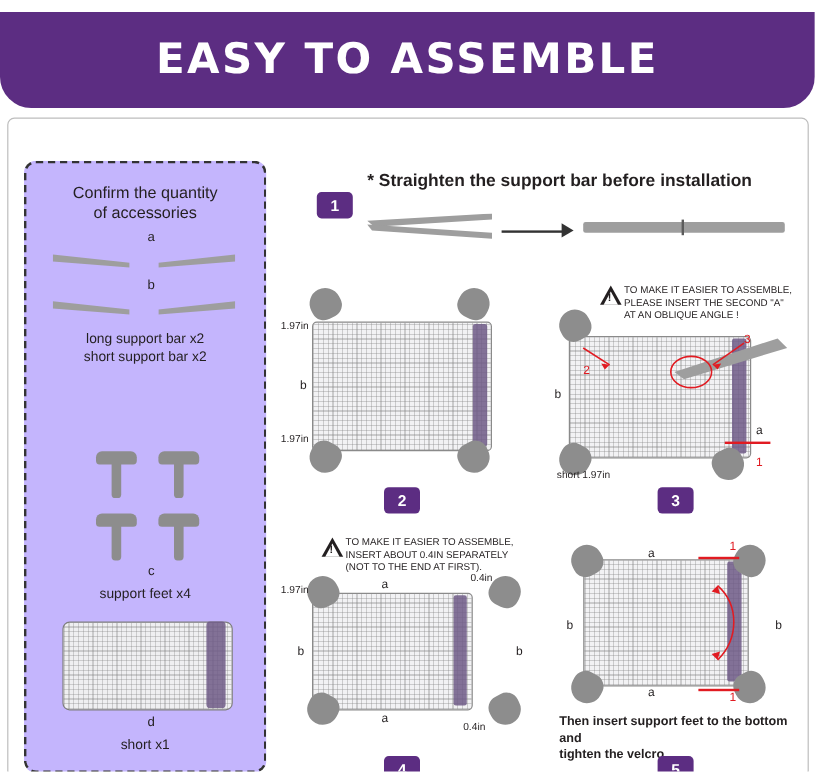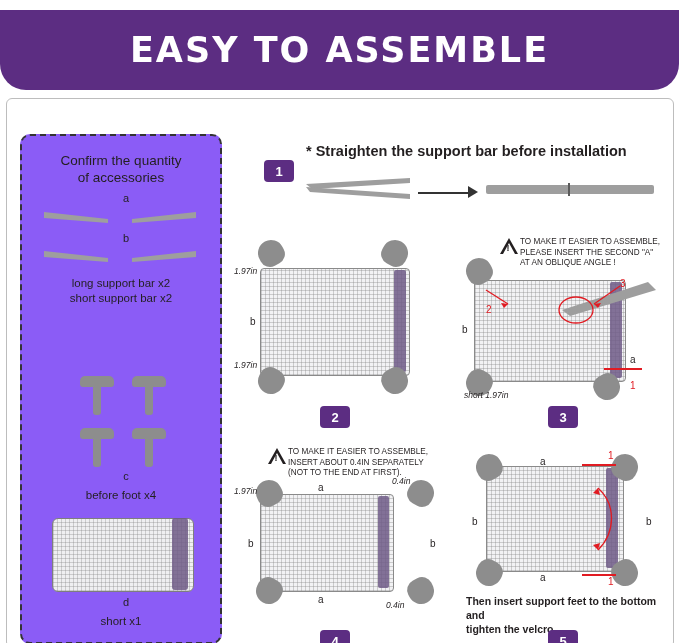--- a/index.html
+++ b/index.html
@@ -31,21 +31,21 @@
 
   
   .body-frame{
     position:absolute;left:6px;top:88px;width:666px;height:548px;
     border:1px solid #bdbdbd;border-radius:6px;background:#fff;
   }
 
   
   .parts-panel{
     position:absolute;left:20px;top:124px;width:198px;height:506px;
-    border:2px dashed #333;border-radius:10px;background:#8b5cf6;
+    border:2px dashed #333;border-radius:10px;background:#c4b5fd;
   }
   .parts-title{
     position:absolute;left:0;top:16px;width:198px;text-align:center;
     font-size:13.5px;color:#231f20;line-height:17px;
   }
   .lbl{position:absolute;font-size:11px;color:#231f20;text-align:center;}
   .cap{position:absolute;width:198px;text-align:center;font-size:11.5px;color:#231f20;line-height:15px;}
 
   
   .foot-wrap{position:absolute;width:34px;height:40px;}
@@ -84,21 +84,21 @@
     border:1.4px solid #8a8a8a;
     background:
       repeating-linear-gradient(0deg, rgba(130,130,130,.35) 0 1px, transparent 1px 4px),
       repeating-linear-gradient(90deg, rgba(130,130,130,.35) 0 1px, transparent 1px 4px),
       #f2f2f4;
   }
   .mat-edge{position:absolute;background:#6f5a86;opacity:.85;}
   .corner{
     position:absolute;width:26px;height:26px;background:#8d8d8d;border-radius:50% 50% 40% 40%;
   }
-  .dim{position:absolute;font-size:8.5px;color:#231f20;font-style:italic;}
+  .dim{position:absolute;font-size:8.5px;color:#231f20;}
   .letter{position:absolute;font-size:10px;color:#231f20;}
   .red{color:#e11b22;}
   .redline{position:absolute;background:#e11b22;height:1.5px;}
   .warn{
     position:absolute;width:0;height:0;
     border-left:9px solid transparent;border-right:9px solid transparent;border-bottom:16px solid #231f20;
   }
   .warn-inner{
     position:absolute;width:0;height:0;
     border-left:6px solid transparent;border-right:6px solid transparent;border-bottom:11px solid #fff;
@@ -158,21 +158,21 @@
     <div class="foot-wrap" style="left:58px;top:292px;">
       <div class="foot-top"></div>
       <div class="foot-stem"></div>
     </div>
     <div class="foot-wrap" style="left:110px;top:292px;">
       <div class="foot-top"></div>
       <div class="foot-stem"></div>
     </div>
 
     <div class="lbl" style="left:99px;top:334px;width:10px;">c</div>
-    <div class="cap" style="left:0;top:352px;">before foot x4</div>
+    <div class="cap" style="left:0;top:352px;">support feet x4</div>
 
     <div class="mesh-box" style="left:30px;top:382px;width:140px;height:72px;border-radius:6px;"></div>
     <div style="position:absolute;left:150px;top:382px;width:16px;height:72px;background:#6f5a86;opacity:.85;border-radius:3px;"></div>
     <div class="lbl" style="left:99px;top:460px;width:10px;">d</div>
     <div class="cap" style="left:0;top:478px;">short x1</div>
   </div>
 
   <div class="step" style="left:264px;top:150px;">1</div>
   <div class="note-top">* Straighten the support bar before installation</div>
 

